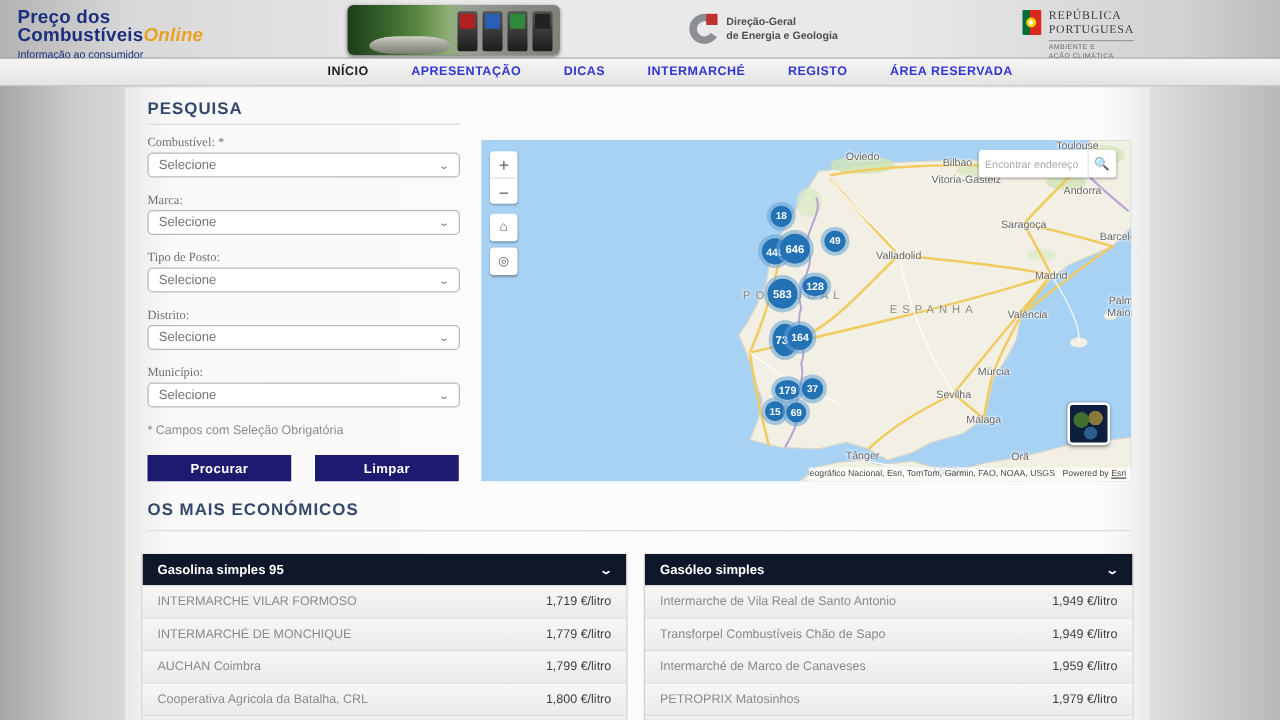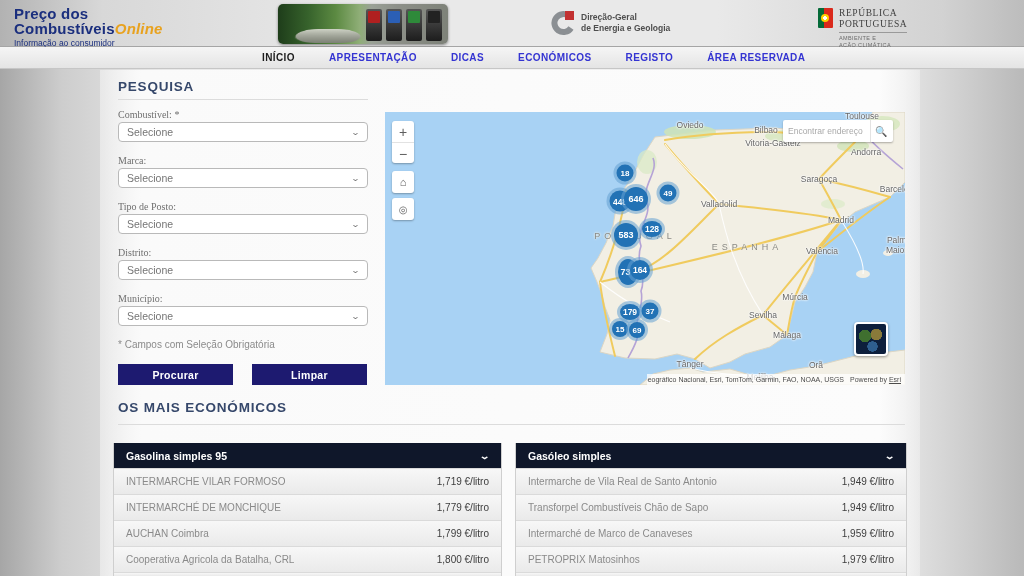--- a/index.html
+++ b/index.html
@@ -142,21 +142,21 @@
           <div>AÇÃO CLIMÁTICA</div>
         </div>
       </div>
     </div>
   </div>
 
   <div class="navbar" id="nav-list">
       <div class="nav-item active">INÍCIO</div>
       <div class="nav-item">APRESENTAÇÃO</div>
       <div class="nav-item">DICAS</div>
-      <div class="nav-item">ECONÓMICOS</div>
+      <div class="nav-item">INTERMARCHÉ</div>
       <div class="nav-item">REGISTO</div>
       <div class="nav-item">ÁREA RESERVADA</div>
     </div>
 
   <div class="content"></div>
 
   <div class="sec-title" style="left:118px;top:79px;">PESQUISA</div>
   <div class="rule" style="left:118px;top:99px;width:250px;"></div>
   <div id="form-fields">
       <div class="f-label" style="top: 109px;">Combustível: *</div>

